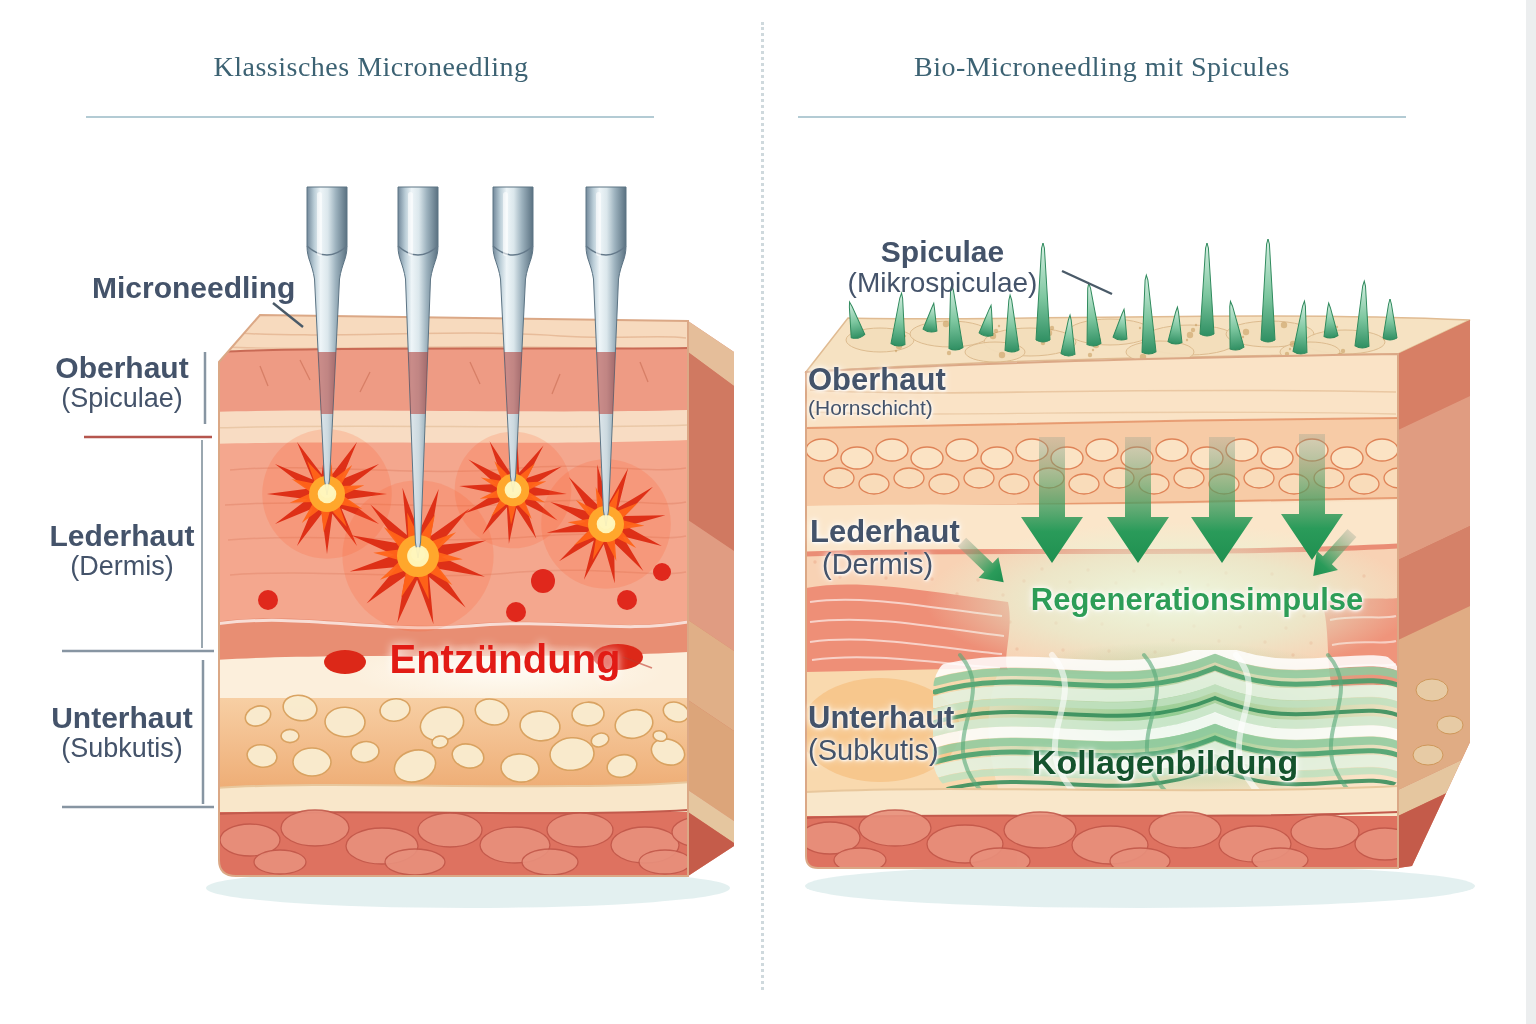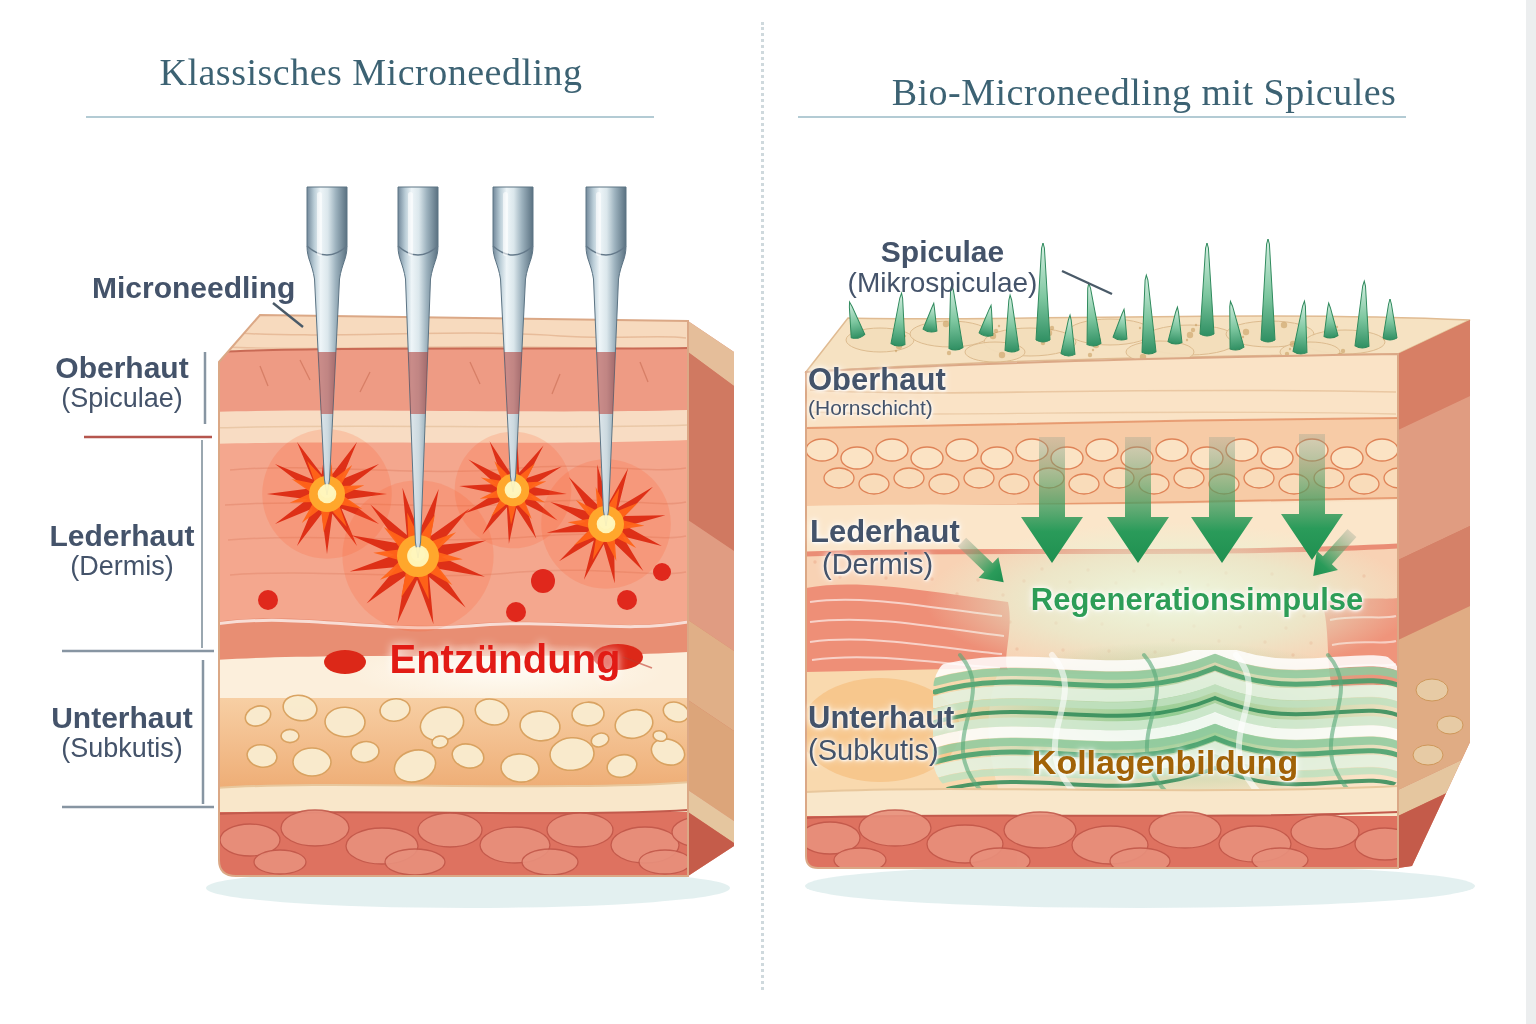--- a/index.html
+++ b/index.html
@@ -1,31 +1,31 @@
 <!DOCTYPE html>
 <html><head>
 <meta charset="utf-8">
 <style>
   html,body{margin:0;padding:0;background:#ffffff;}
   .stage{position:relative;width:1536px;height:1024px;background:#ffffff;overflow:hidden;
          font-family:"Liberation Sans",sans-serif;}
   svg.art{position:absolute;left:0;top:0;}
   .lbl{position:absolute;color:#44536a;line-height:1.06;}
   .center{text-align:center;}
-  .title{font-family:"Liberation Serif","DejaVu Serif",serif;font-size:38px;color:#3c6273;
+  .title{font-family:"Liberation Serif","DejaVu Serif",serif;font-size:28px;color:#3c6273;
          letter-spacing:.5px;white-space:nowrap;}
   .rule{position:absolute;border-top:2px solid #b3cbd4;height:0;}
   .layer-name{font-weight:600;font-size:30px;}
   .layer-sub{font-size:27px;font-weight:400;}
   .halo{text-shadow:0 0 8px #fff,0 0 4px #fff,1px 1px 2px rgba(255,255,255,.85);}
   .pointer-label{font-size:30px;font-weight:600;}
   .effect-red{font-size:40px;font-weight:700;color:#e21b15;
               text-shadow:0 0 10px rgba(255,255,255,.9);}
   .impulse{font-size:31px;font-weight:700;color:#2d9d57;}
-  .collagen{font-size:34px;font-weight:700;color:#a16207;}
+  .collagen{font-size:34px;font-weight:700;color:#14532d;}
   .divider{position:absolute;width:0;border-left:3px dotted #bfcdd2;opacity:.75;}
   .edge-strip{position:absolute;top:0;height:1024px;background:#eceeef;}
 </style>
 </head>
 <body>
 
 <div class="stage">
 
 <svg class="art" width="1536" height="1024" viewBox="0 0 1536 1024">
   <defs id="defs">
@@ -544,21 +544,21 @@
 
     <path d="M806,372 C950,364 1150,358 1398,354 L1398,868 L818,868 Q806,868 806,856 Z" fill="none" stroke="#dba886" stroke-width="2"></path>
 
     <path d="M1062,271 L1112,294" stroke="#4a5a68" stroke-width="2.4" fill="none"></path>
   </g>
 </svg>
 
 <div class="lbl title center" style="left:88px;top:52px;width:566px;">Klassisches Microneedling</div>
 <div class="rule" style="left:86px;top:116px;width:568px;"></div>
 
-<div class="lbl title center" style="left:840px;top:52px;width:608px;margin-top:20px;">Bio-Microneedling mit Spicules</div>
+<div class="lbl title center" style="left:798px;top:52px;width:608px;">Bio-Microneedling mit Spicules</div>
 <div class="rule" style="left:798px;top:116px;width:608px;"></div>
 
 <div class="divider" style="left:761px;top:22px;height:968px;"></div>
 <div class="edge-strip" style="left:1526px;width:10px;"></div>
 
 <div class="lbl pointer-label" style="left:92px;top:272px;">Microneedling</div>
 
 <div class="lbl center" style="left:22px;top:352px;width:200px;">
   <div class="layer-name">Oberhaut</div>
   <div class="layer-sub">(Spiculae)</div>

